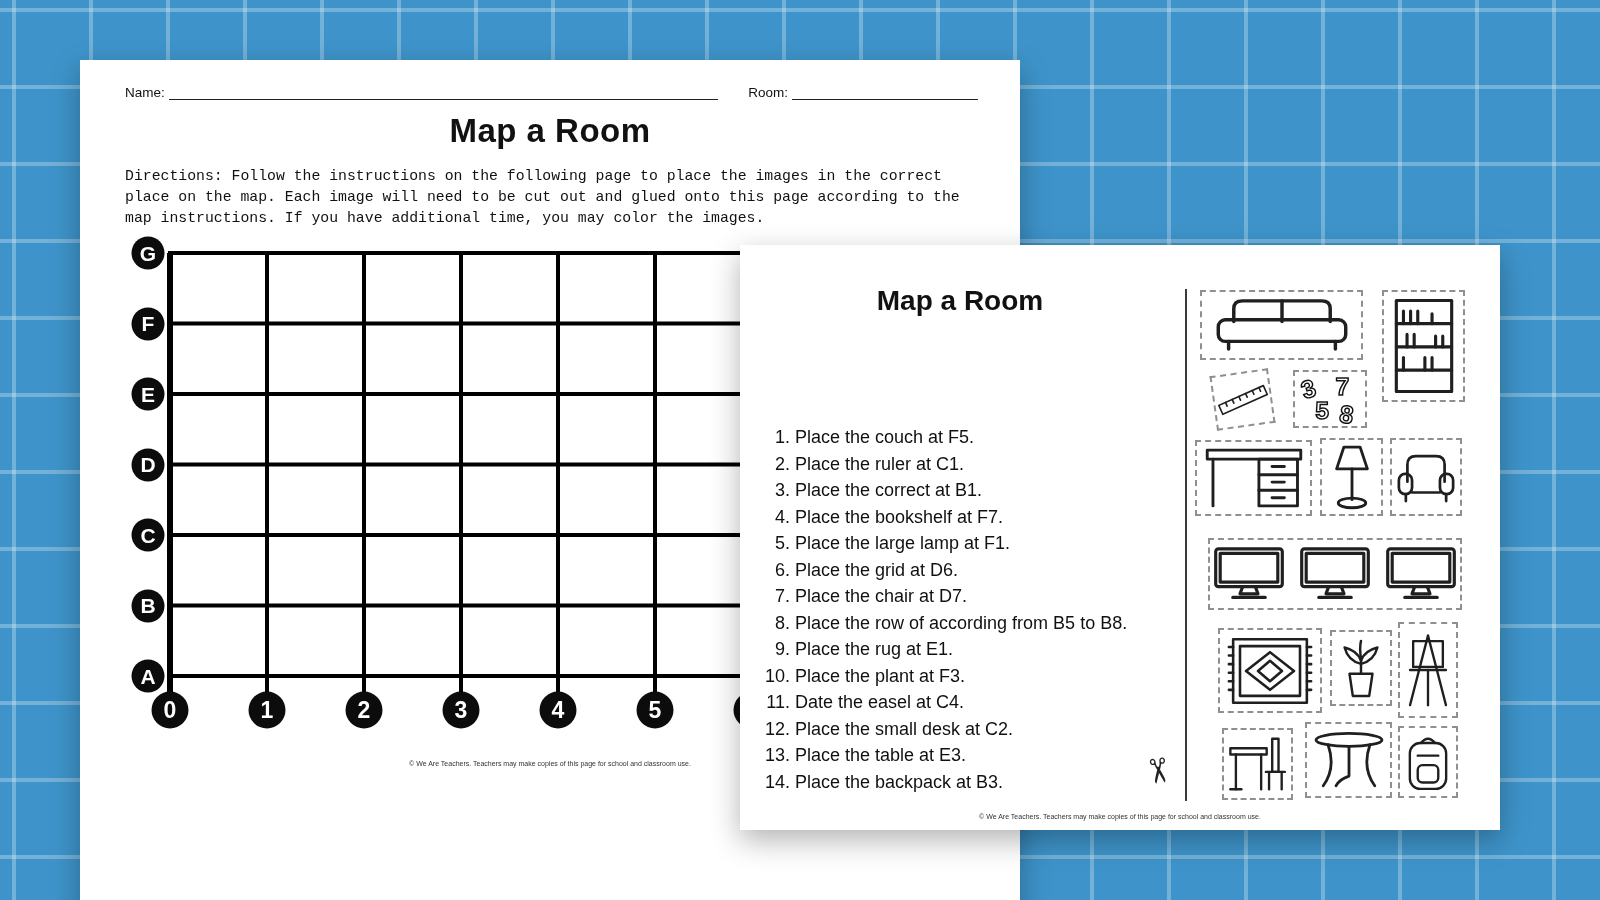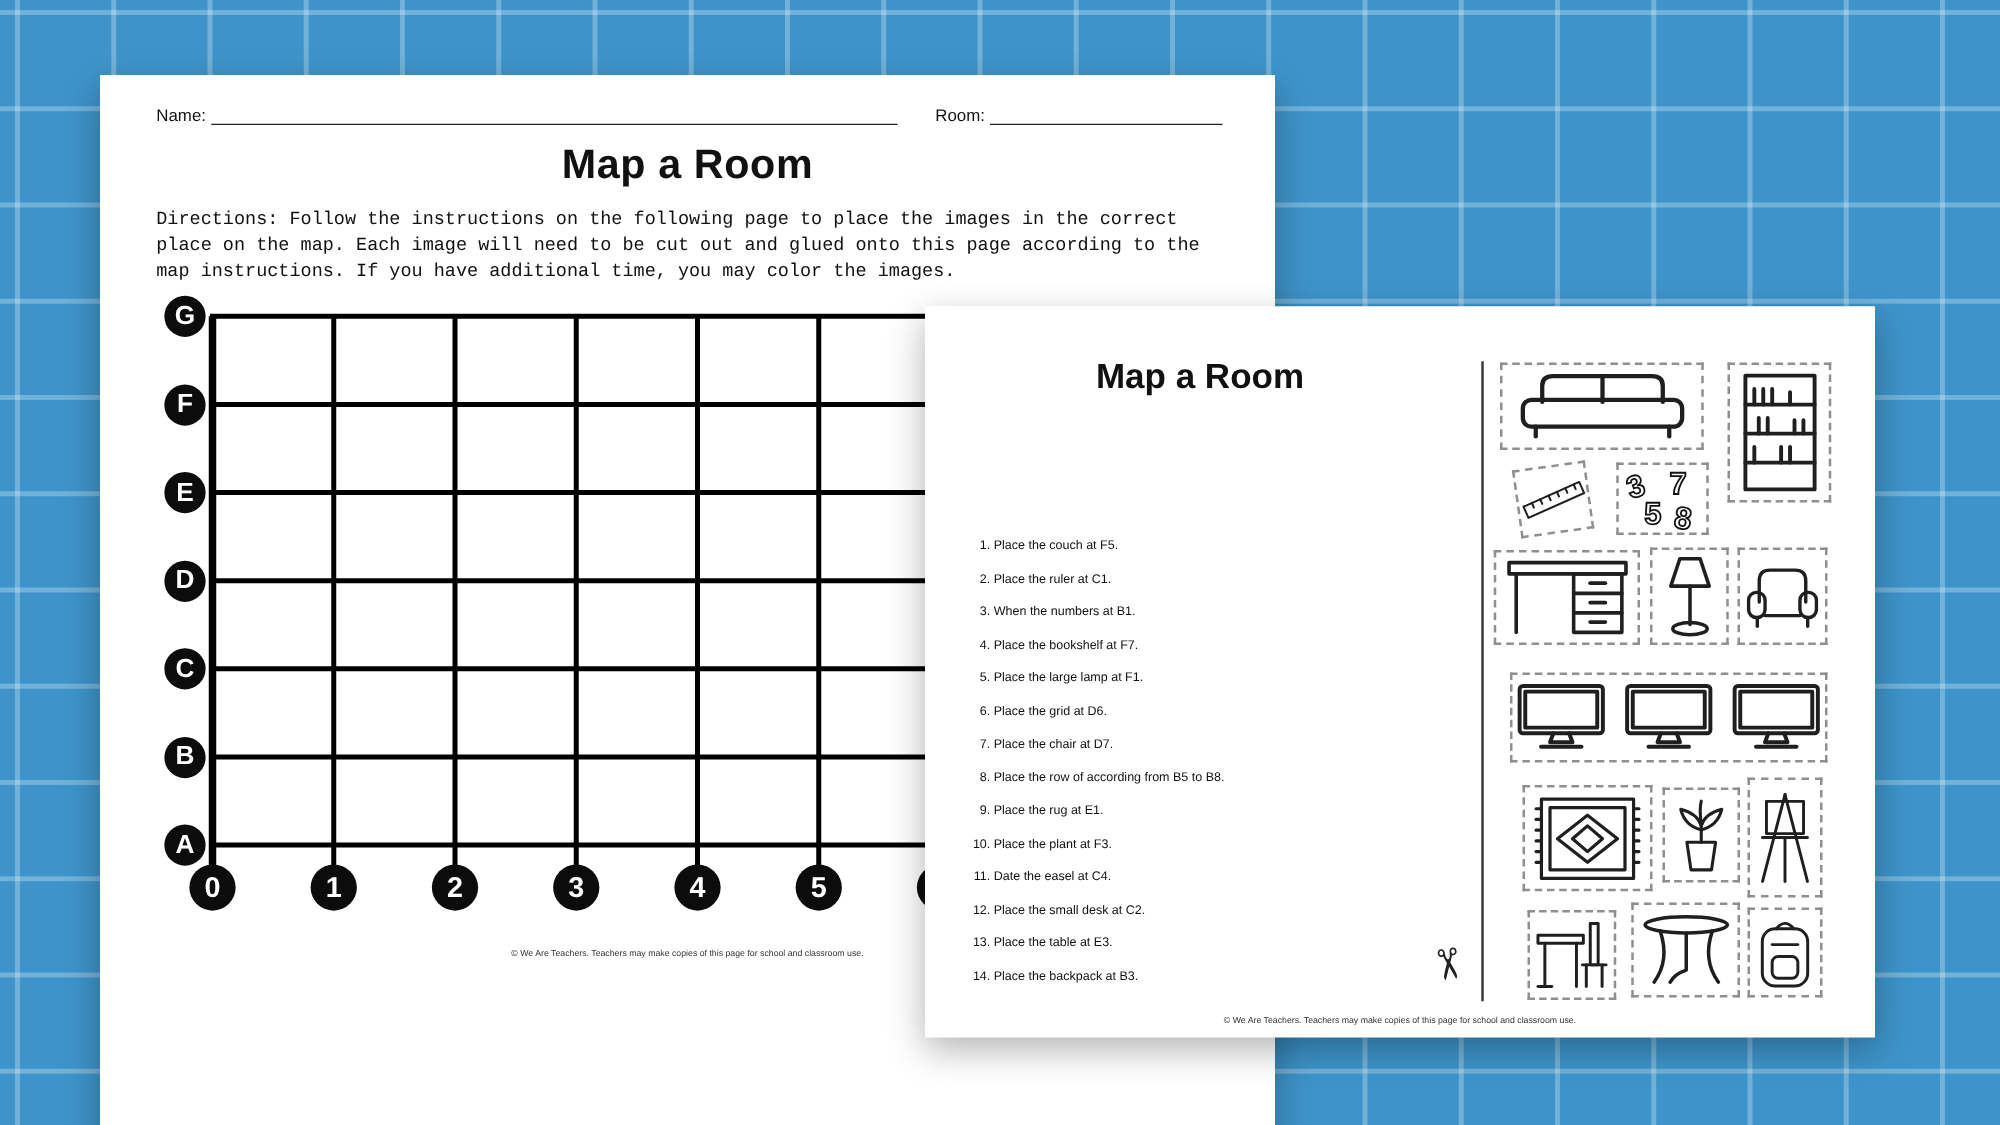--- a/index.html
+++ b/index.html
@@ -26,21 +26,21 @@
     display:flex;align-items:center;justify-content:center;font-weight:bold;z-index:3;}
   .row-circle{width:33px;height:33px;font-size:21px;}
   .col-circle{width:37px;height:37px;font-size:23px;}
   .copyright{position:absolute;left:0;right:0;text-align:center;font-size:7px;color:#333;}
   .copyright.c1{top:700px;}
   .copyright.c2{top:568px;}
 
   
   .p2-title{position:absolute;left:20px;top:40px;width:400px;text-align:center;font-size:28px;font-weight:bold;}
   .p2-note{position:absolute;left:45px;top:78px;width:398px;font-size:15px;line-height:27px;}
-  .instructions{position:absolute;left:55px;top:184px;width:390px;font-size:10px;}
+  .instructions{position:absolute;left:55px;top:184px;width:390px;font-size:18px;}
   .instructions li{margin-bottom:10.5px;line-height:16px;}
   .divider{position:absolute;left:445px;top:44px;width:2px;height:512px;background:#3a3a3a;}
   .scissors{position:absolute;left:404px;top:506px;font-size:34px;color:#222;transform:rotate(82deg);}
 
   .cutout{position:absolute;border:2px dashed #8f8f8f;display:flex;align-items:center;justify-content:center;background:#fff;}
   .cutout svg{display:block;}
   .ico{fill:none;stroke:#1f1f1f;stroke-linecap:round;stroke-linejoin:round;}
   .num-t{font-family:"Liberation Sans",sans-serif;font-size:27px;font-weight:bold;fill:#fff;stroke:#111;stroke-width:1.6px;}
 
   .co-couch{left:460px;top:45px;width:163px;height:70px;}
@@ -113,21 +113,21 @@
     </div>
 
   <div class="copyright c1">© We Are Teachers. Teachers may make copies of this page for school and classroom use.</div>
 </div>
 
 <div class="page page2">
   <div class="p2-title">Map a Room</div>
   <ol class="instructions">
       <li>Place the couch at F5.</li>
       <li>Place the ruler at C1.</li>
-      <li>When the numbers at B1.</li>
+      <li>Place the correct at B1.</li>
       <li>Place the bookshelf at F7.</li>
       <li>Place the large lamp at F1.</li>
       <li>Place the grid at D6.</li>
       <li>Place the chair at D7.</li>
       <li>Place the row of according from B5 to B8.</li>
       <li>Place the rug at E1.</li>
       <li>Place the plant at F3.</li>
       <li>Date the easel at C4.</li>
       <li>Place the small desk at C2.</li>
       <li>Place the table at E3.</li>

